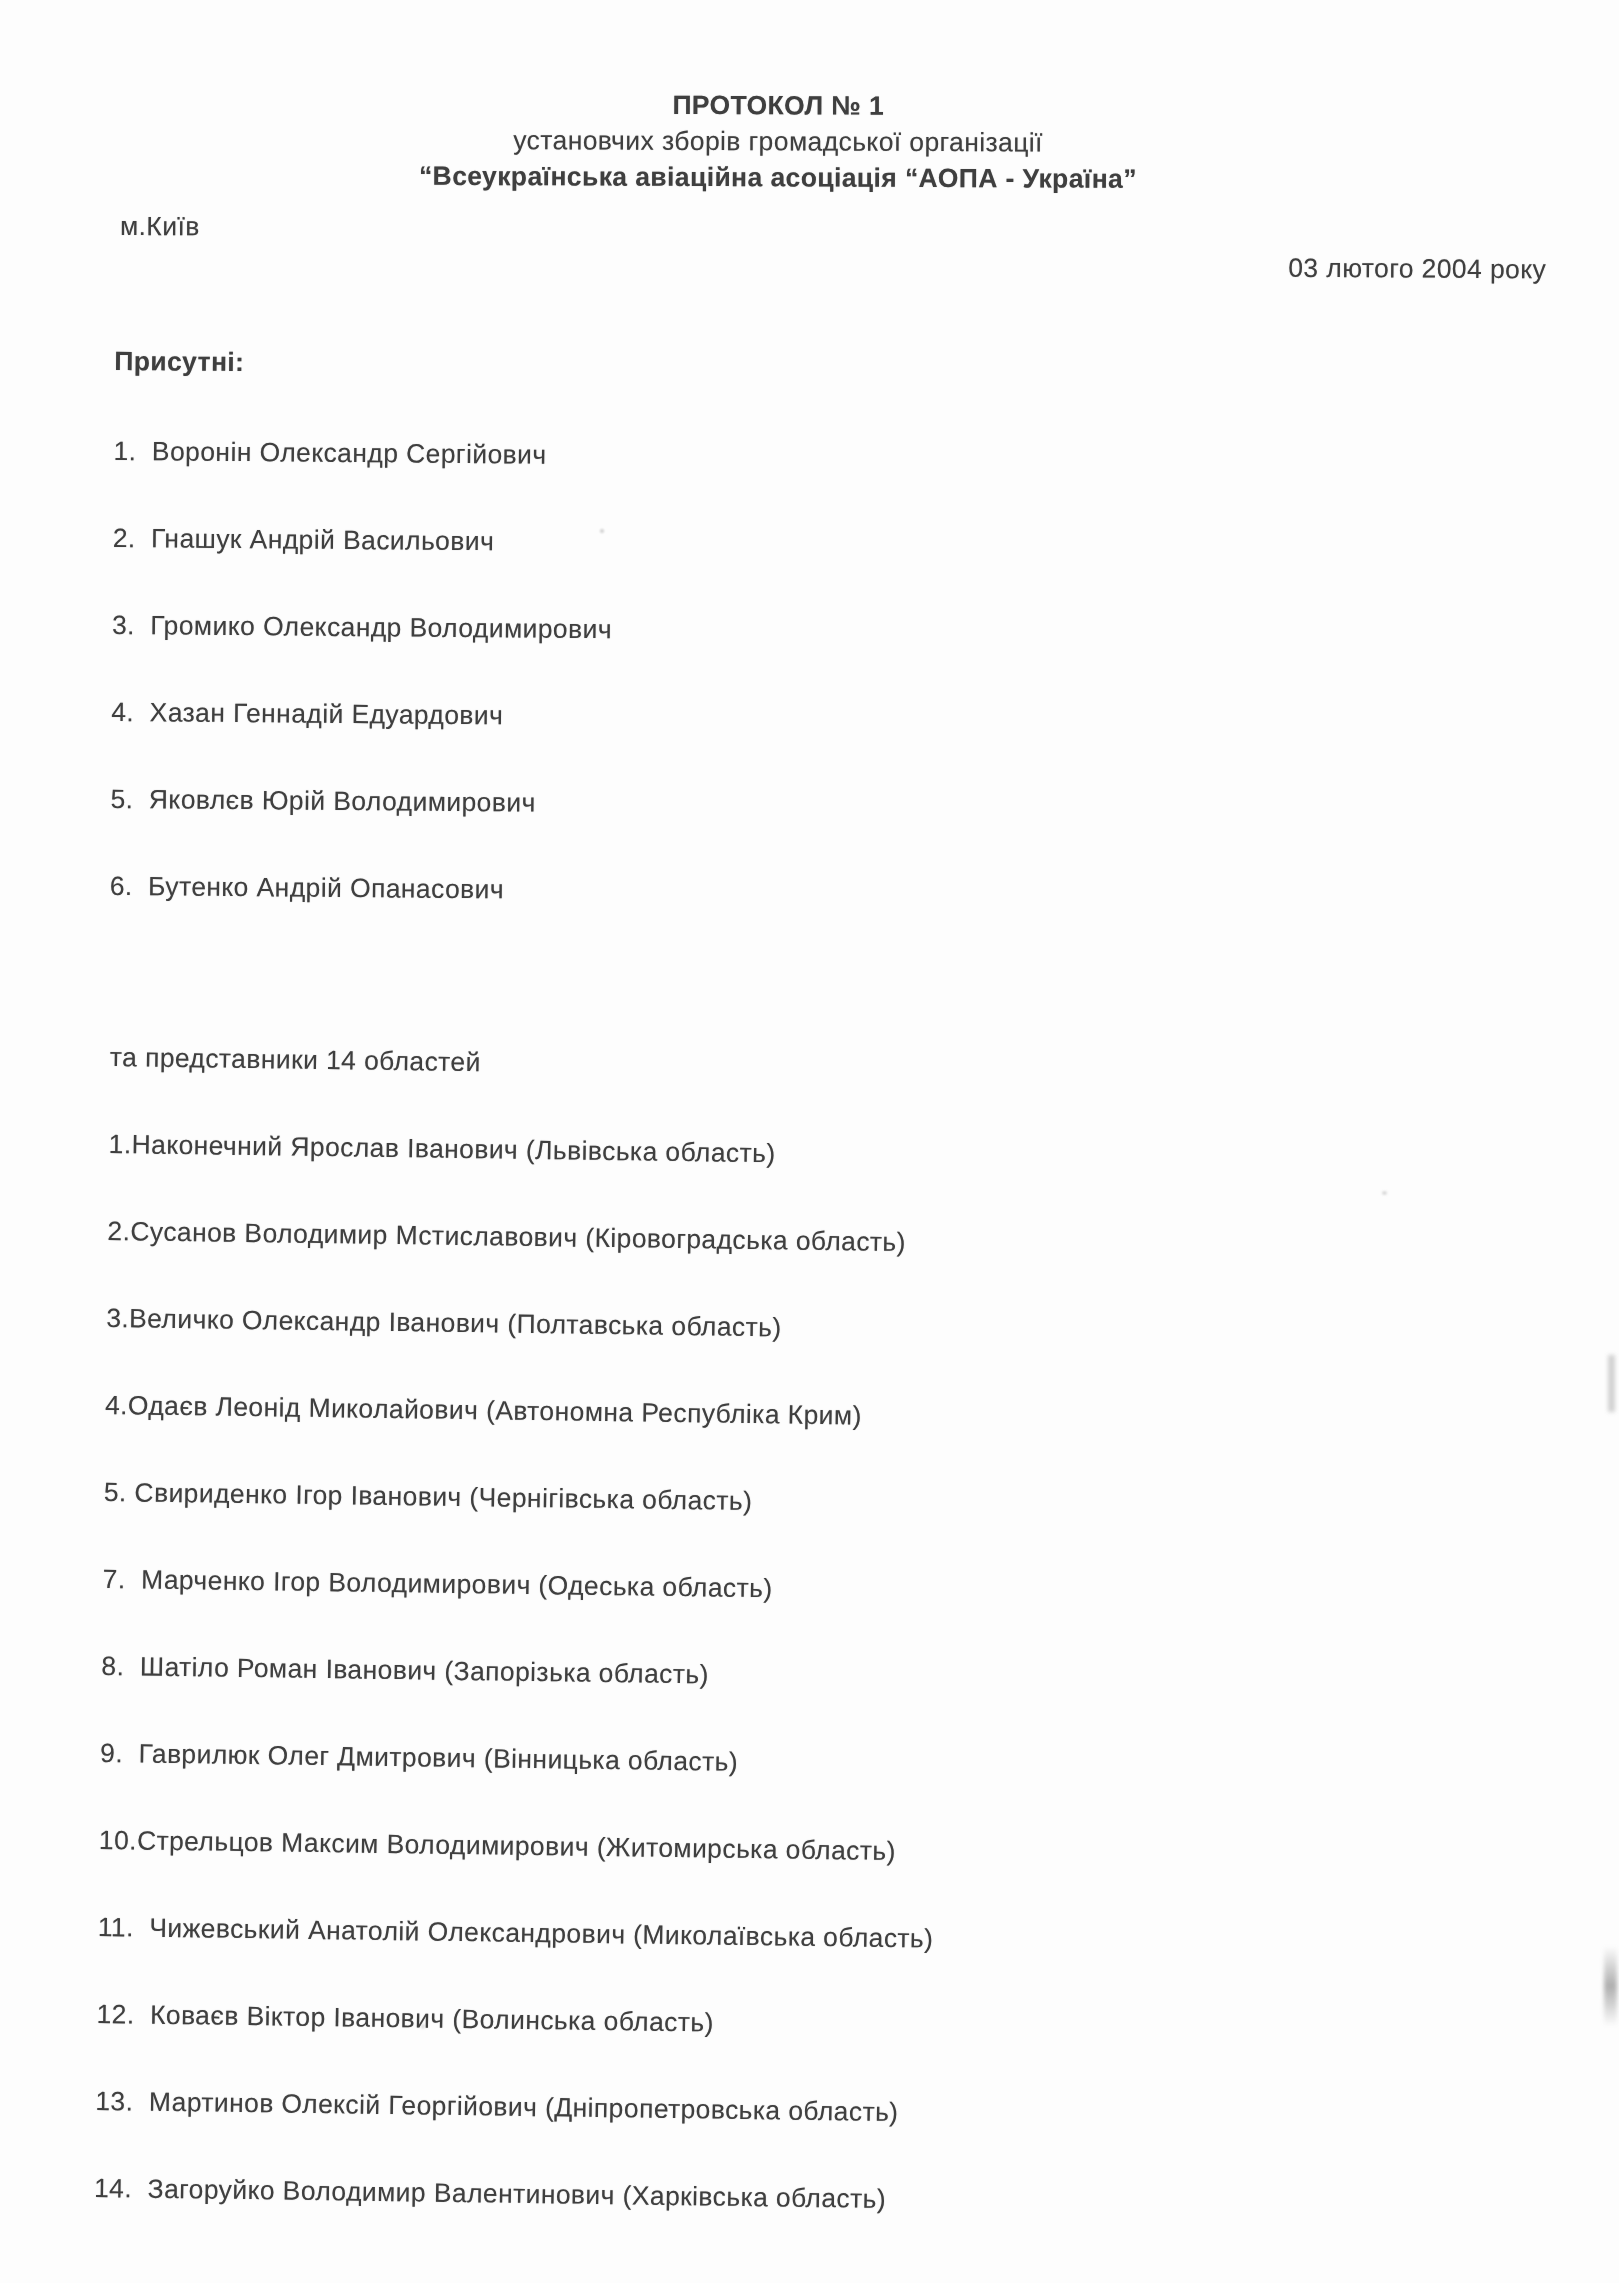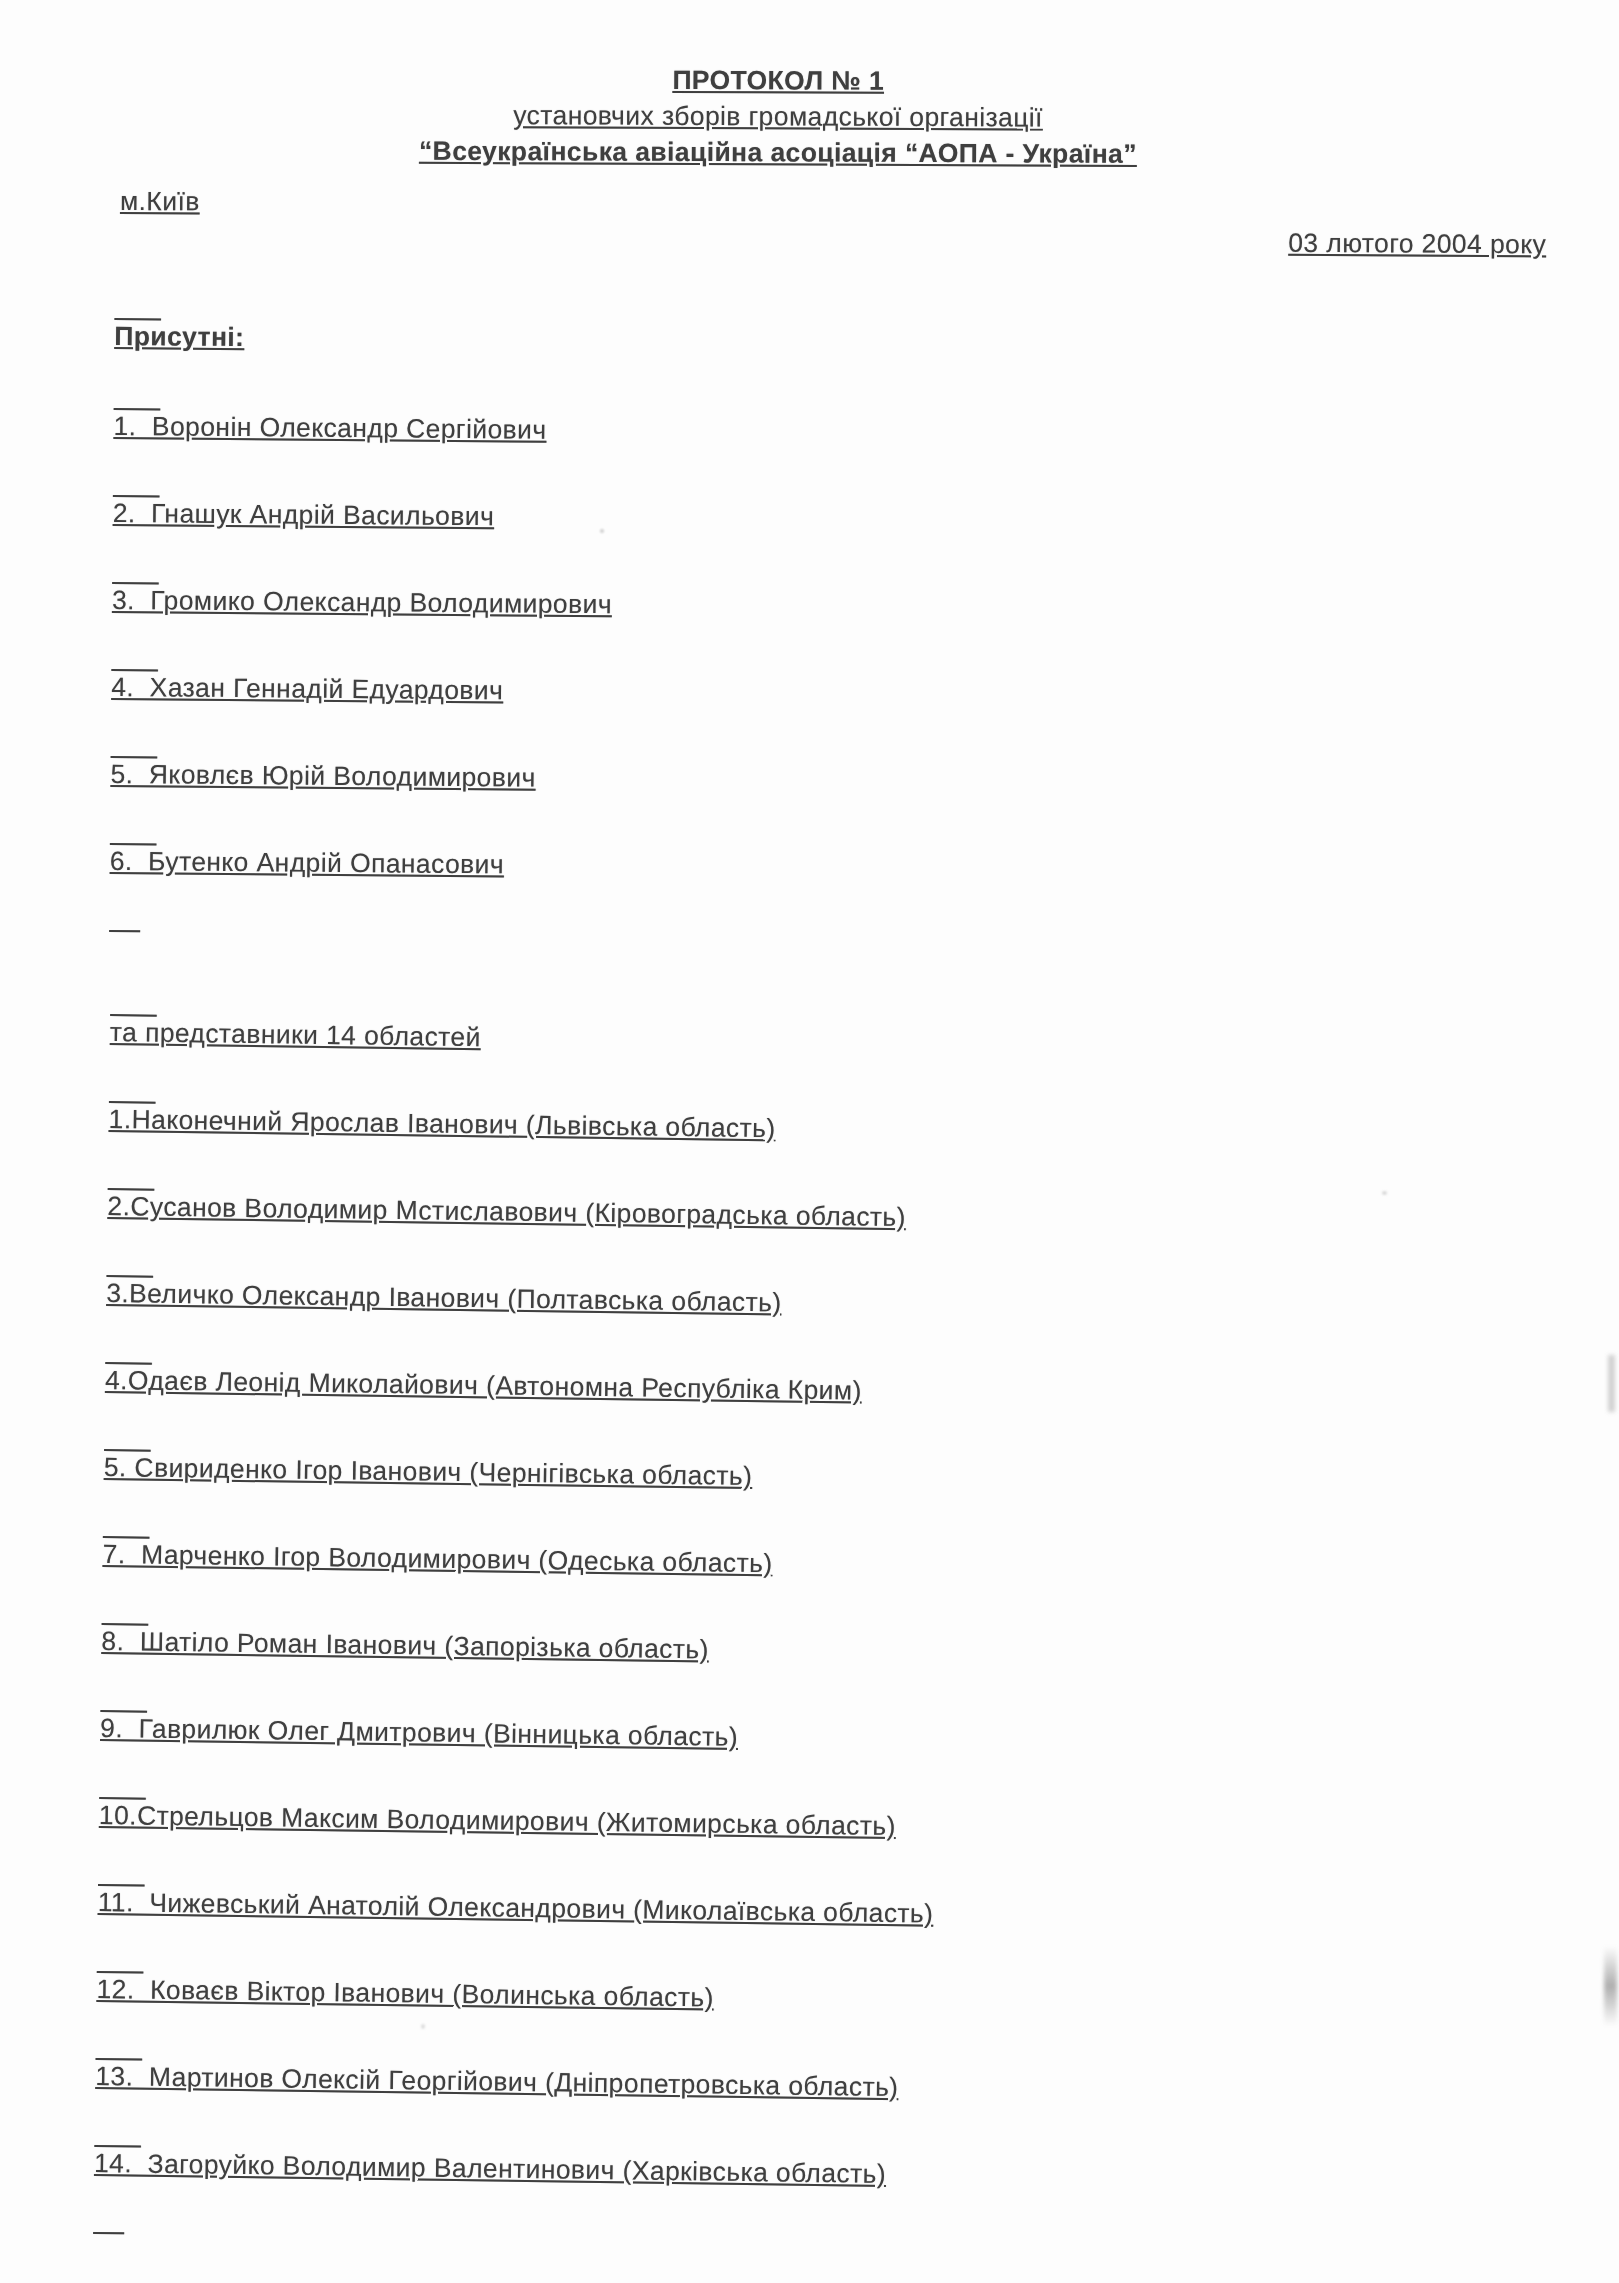--- a/index.html
+++ b/index.html
@@ -9,23 +9,22 @@
     margin:0 auto;
     background:#fdfdfd;
     overflow:hidden;
     font-family:"Liberation Sans","DejaVu Sans",sans-serif;
     font-size:26.5px;
     line-height:29px;
     color:#3f3f3f;
     letter-spacing:0.4px;
   }
   .content {
-    position:absolute; left:9.8px; right:73px; top:59px;
+    position:absolute; left:9.8px; right:73px; top:84px;
     text-shadow:0 0 1px rgba(80,80,80,.45);
-    text-decoration:underline;
   }
   .blk { transform-origin:0 50%; }
   .b { font-weight:700; }
 
   .title { text-align:center; line-height:36px; transform:rotate(.25deg); }
 
   .place { margin-top:19.6px; margin-left:110px; transform:rotate(.3deg); }
   .date  { margin-top:5.9px; text-align:right; transform:rotate(.35deg); }
 
   .attendees { margin-top:13.7px; margin-left:102px; transform:rotate(.5deg); white-space:pre; }

